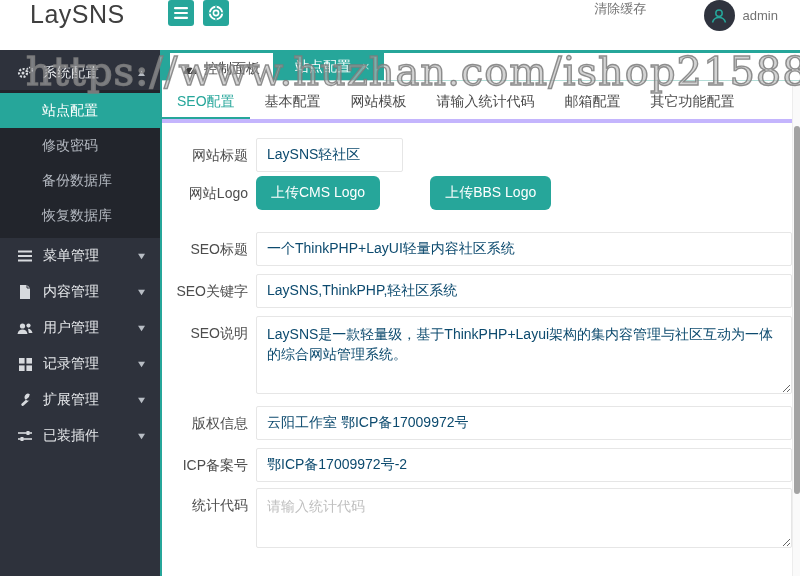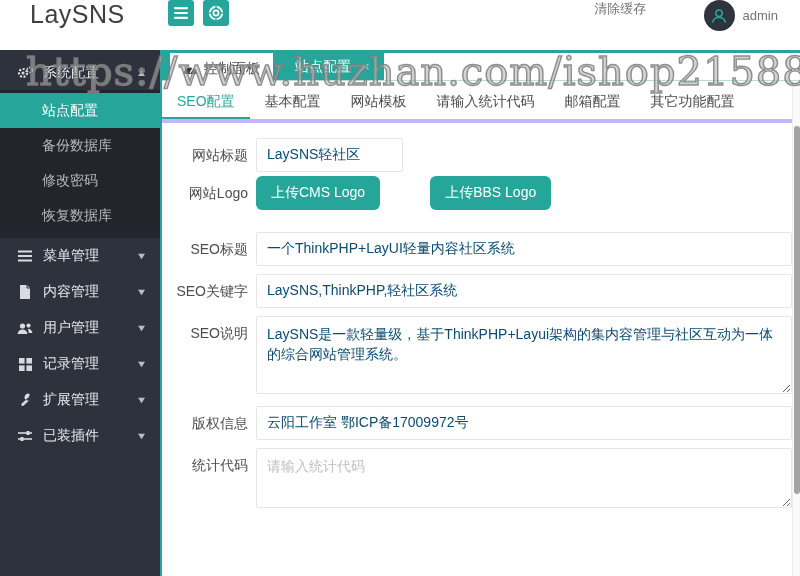--- a/index.html
+++ b/index.html
@@ -146,22 +146,22 @@
               <circle cx="6" cy="7" r="4" fill="none" stroke="currentColor" stroke-width="2.1" stroke-dasharray="2 1.6"></circle>
               <circle cx="6" cy="7" r="1.5" fill="currentColor"></circle>
               <circle cx="12.6" cy="4" r="2.5" fill="none" stroke="currentColor" stroke-width="1.7" stroke-dasharray="1.5 1.2"></circle>
             </svg>
         </span>
         <span>系统配置</span>
         <span class="s-arrow">▲</span>
       </div>
       <div class="s-sub">
         <div class="s-subitem active">站点配置</div>
+        <div class="s-subitem">修改密码</div>
         <div class="s-subitem">备份数据库</div>
-        <div class="s-subitem">修改密码</div>
         <div class="s-subitem">恢复数据库</div>
       </div>
 
       <div class="s-item s-sec">
         <span class="s-ico">
           <svg width="14" height="12" viewBox="0 0 14 12">
               <g fill="currentColor">
                 <rect y="0.5" width="14" height="2"></rect>
                 <rect y="5" width="14" height="2"></rect>
                 <rect y="9.5" width="14" height="2"></rect>
@@ -305,20 +305,26 @@
           </div>
         </div>
 
         <div class="frow">
           <div class="flabel">版权信息</div>
           <div class="fctrl">
             <input class="txt w-lg" value="云阳工作室 鄂ICP备17009972号" style="">
           </div>
         </div>
 
+        <div class="frow mb6">
+          <div class="flabel">ICP备案号</div>
+          <div class="fctrl">
+            <input class="txt w-lg" value="鄂ICP备17009972号-2" style="">
+          </div>
+        </div>
 
         <div class="frow">
           <div class="flabel">统计代码</div>
           <div class="fctrl">
             <textarea class="txt w-lg" style="height: 60px;" placeholder="请输入统计代码"></textarea>
           </div>
         </div>
 
       </div>
 

